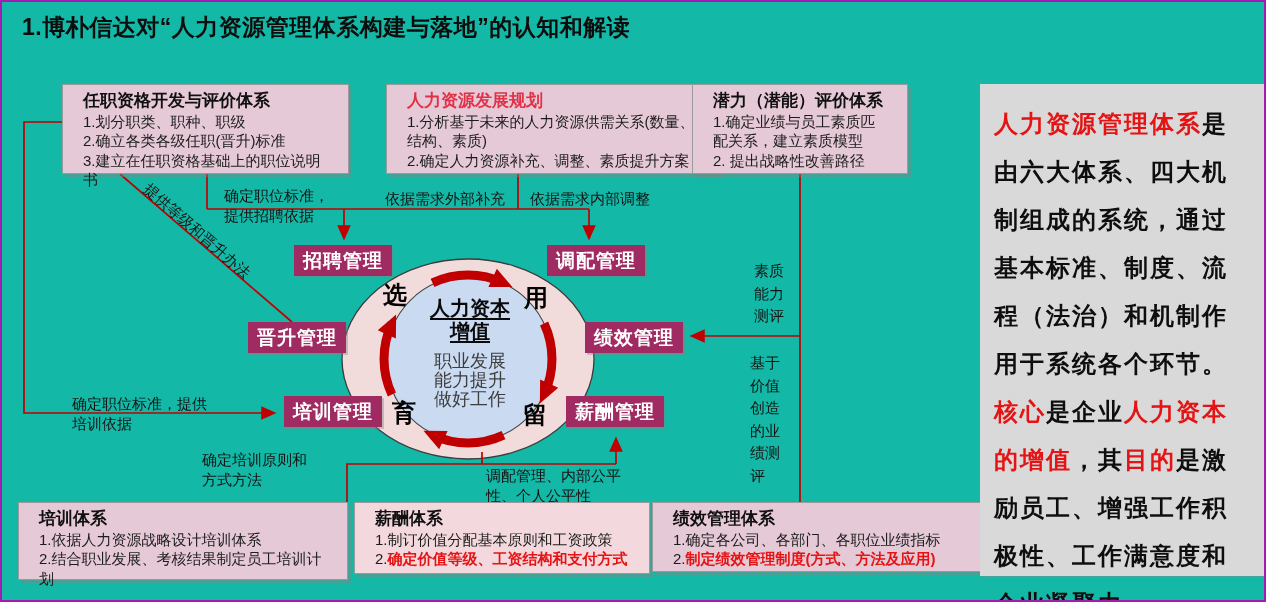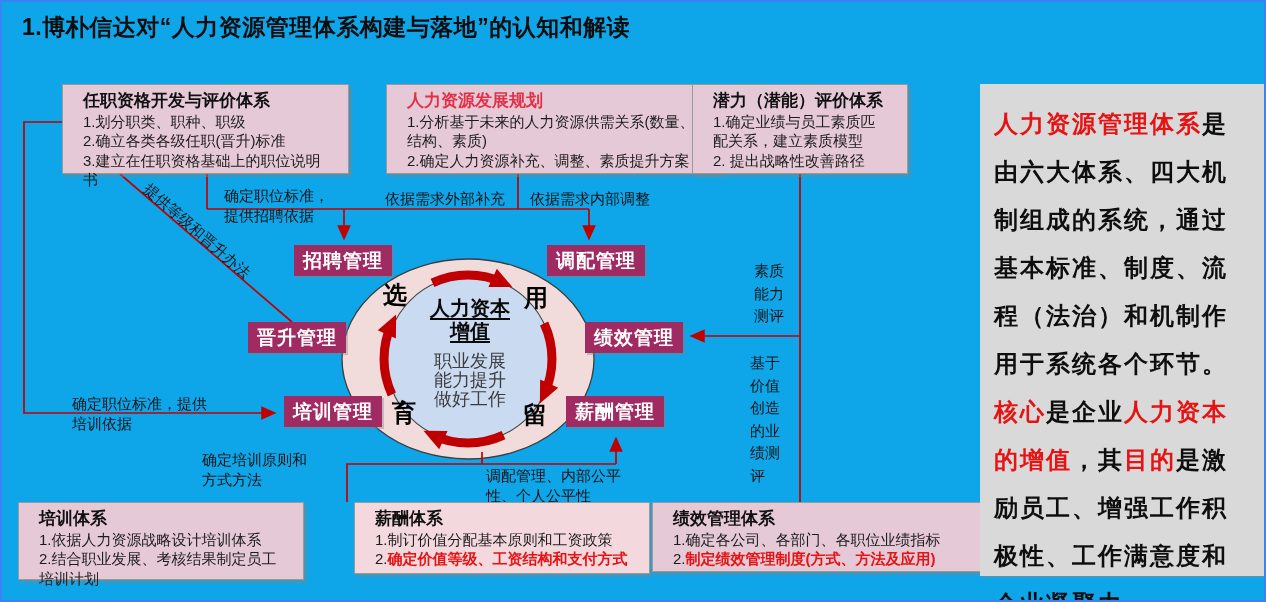--- a/index.html
+++ b/index.html
@@ -1,19 +1,19 @@
 <!DOCTYPE html>
 <html><head>
 <meta charset="utf-8">
 <style>
   html,body{margin:0;padding:0;background:#e8e8e8;}
   *{box-sizing:border-box;}
   .stage{
-    position:relative;width:1266px;height:602px;background:#0ea5e9;
-    border:2px solid #3b82f6;overflow:hidden;
+    position:relative;width:1266px;height:602px;background:#14b8a6;
+    border:2px solid #a21caf;overflow:hidden;
     font-family:"Liberation Sans","DejaVu Sans",sans-serif;color:#111;
   }
   .page-title{position:absolute;left:20px;top:10px;font-size:23px;font-weight:bold;color:#0d0d0d;letter-spacing:0.5px;}
   
   .pinkbox{position:absolute;background:#e6c9d6;border:1px solid #9a9a9a;
     box-shadow:3px 3px 0 rgba(130,130,130,0.45);padding:5px 20px;}
   .pinkbox .bt{font-size:17px;font-weight:bold;color:#101010;line-height:1.25;margin-bottom:1px;}
   .pinkbox .bt.hl{color:#e23047;}
   .pinkbox .bi{font-size:15px;color:#1c1c1c;line-height:1.28;}
   .rd{color:#e51313;font-weight:bold;}
@@ -128,21 +128,21 @@
   <div class="ctr ctr-s" style="top:369px;">能力提升</div>
   <div class="ctr ctr-s" style="top:388px;">做好工作</div>
 
   <div class="node" style="left:292px;top:243px;">招聘管理</div>
   <div class="node" style="left:545px;top:243px;">调配管理</div>
   <div class="node" style="left:246px;top:320px;">晋升管理</div>
   <div class="node" style="left:583px;top:320px;">绩效管理</div>
   <div class="node" style="left:282px;top:394px;">培训管理</div>
   <div class="node" style="left:564px;top:394px;">薪酬管理</div>
 
-  <div class="pinkbox" style="left:16px;top:500px;width:286px;height:78px;">
+  <div class="pinkbox" style="left:16px;top:500px;width:330px;height:78px;">
     <div class="bt">培训体系</div>
     <div>
         <div class="bi"><span>1.依据人力资源战略设计培训体系</span></div>
         <div class="bi"><span>2.结合职业发展、考核结果制定员工培训计划</span></div>
       </div>
   </div>
   <div class="pinkbox" style="left:352px;top:500px;width:296px;height:72px;background:#f3d8de;">
     <div class="bt">薪酬体系</div>
     <div>
         <div class="bi"><span>1.制订价值分配基本原则和工资政策</span></div>

